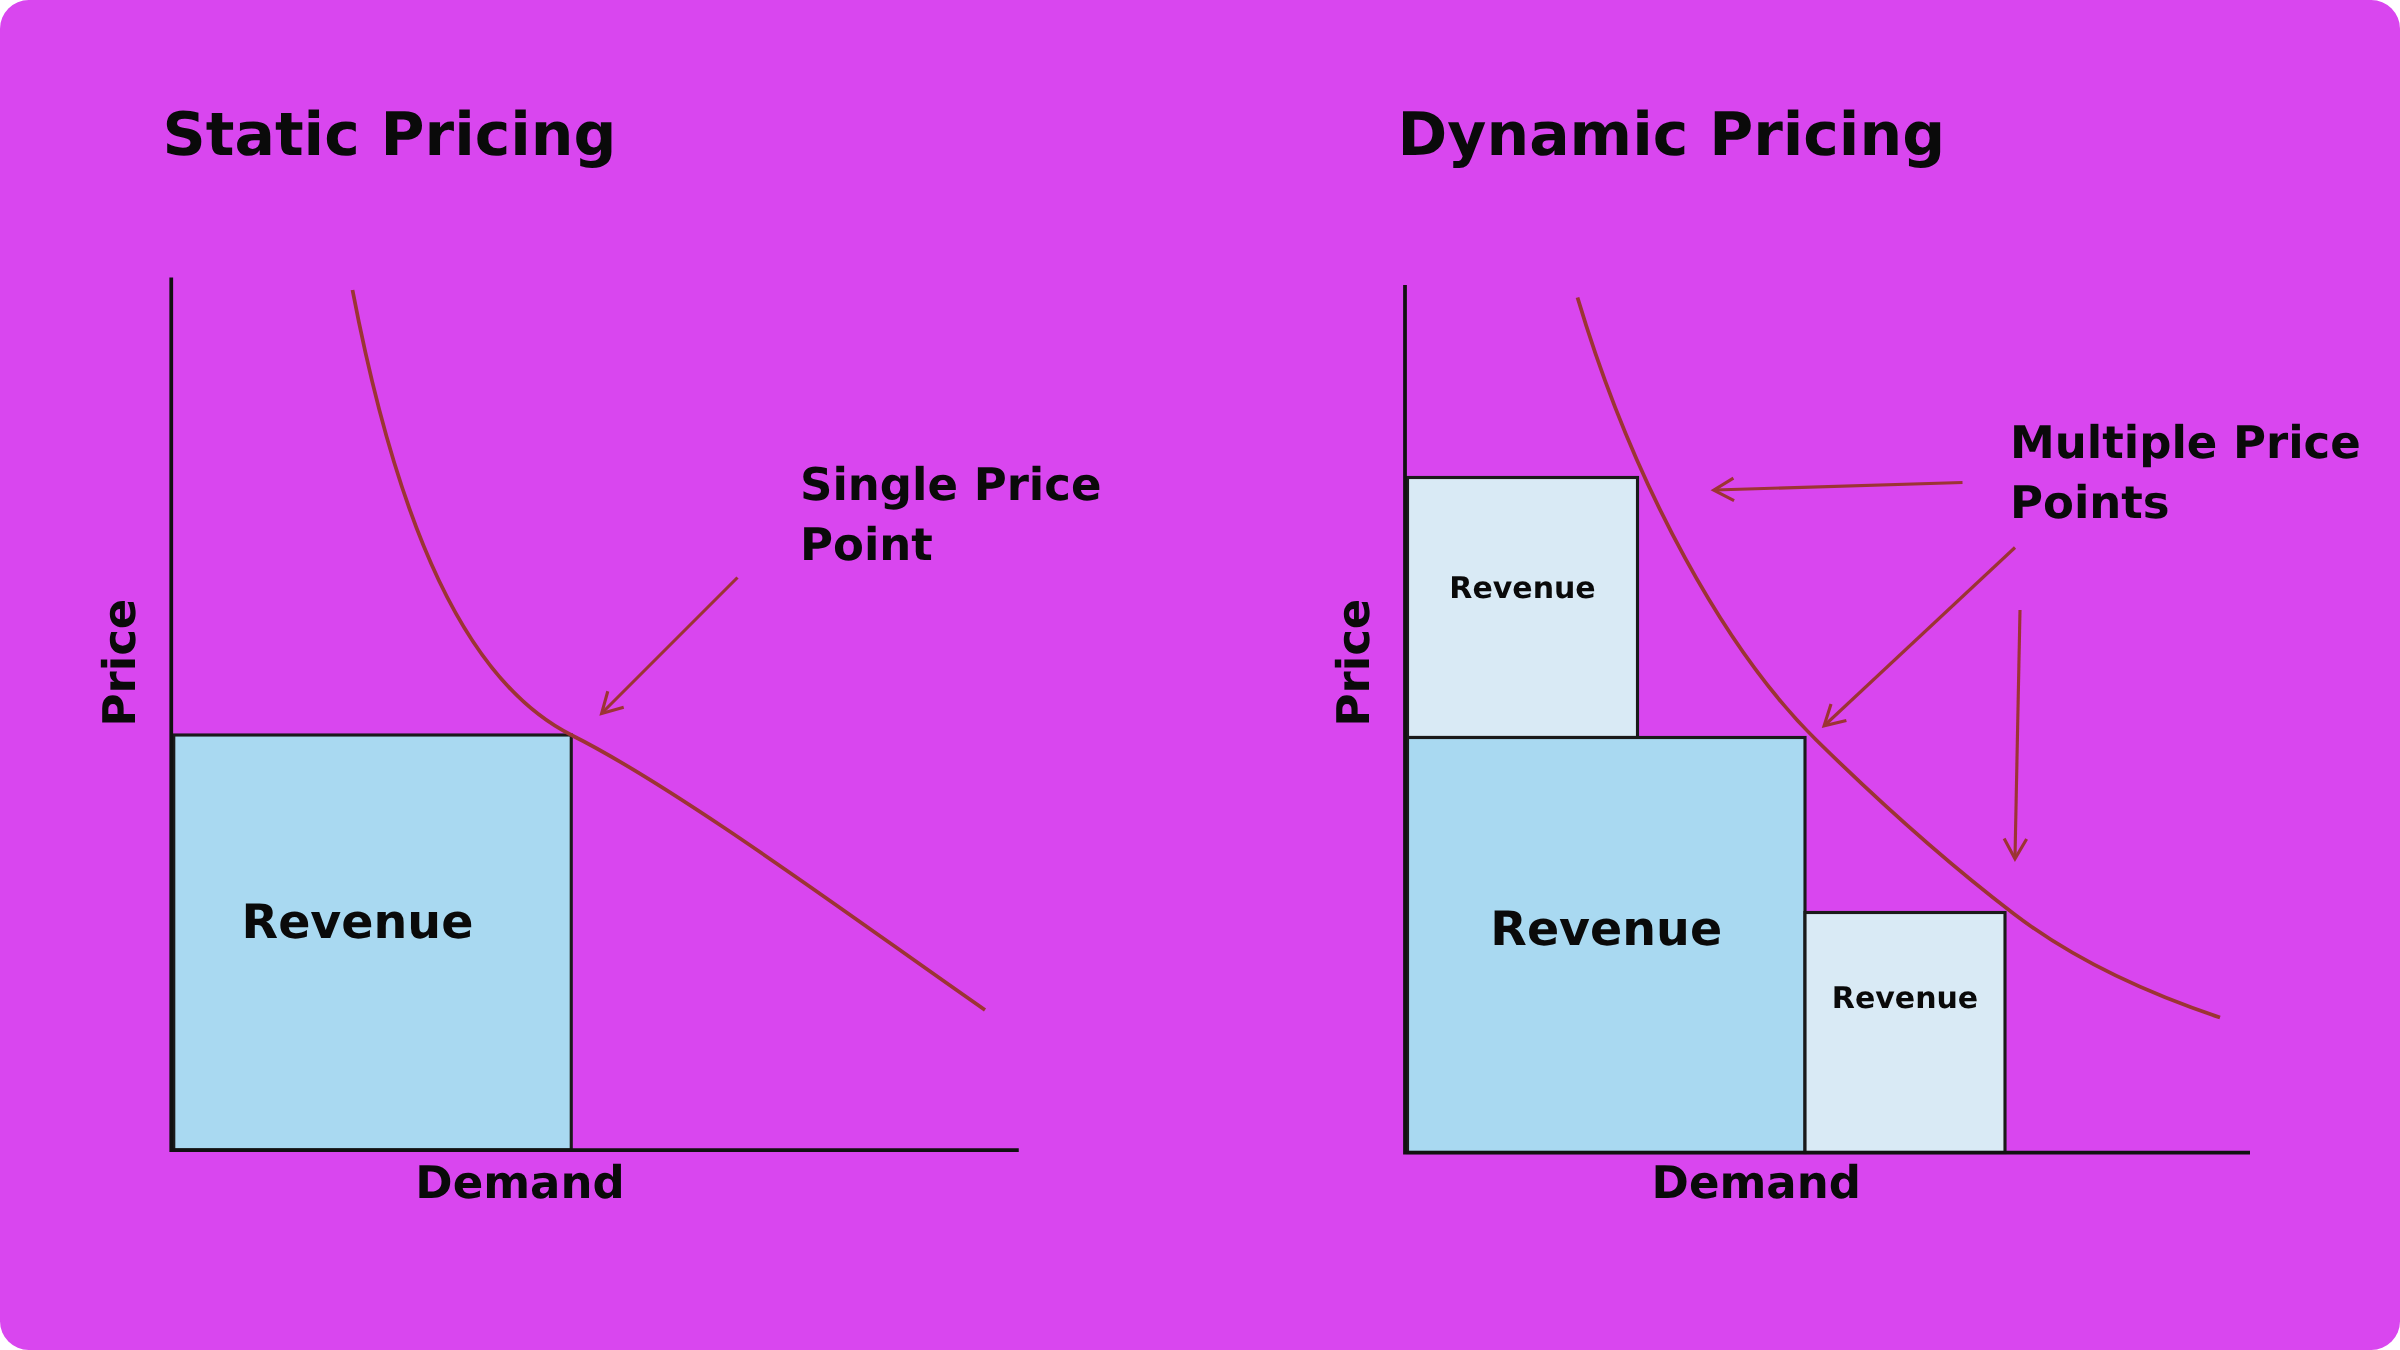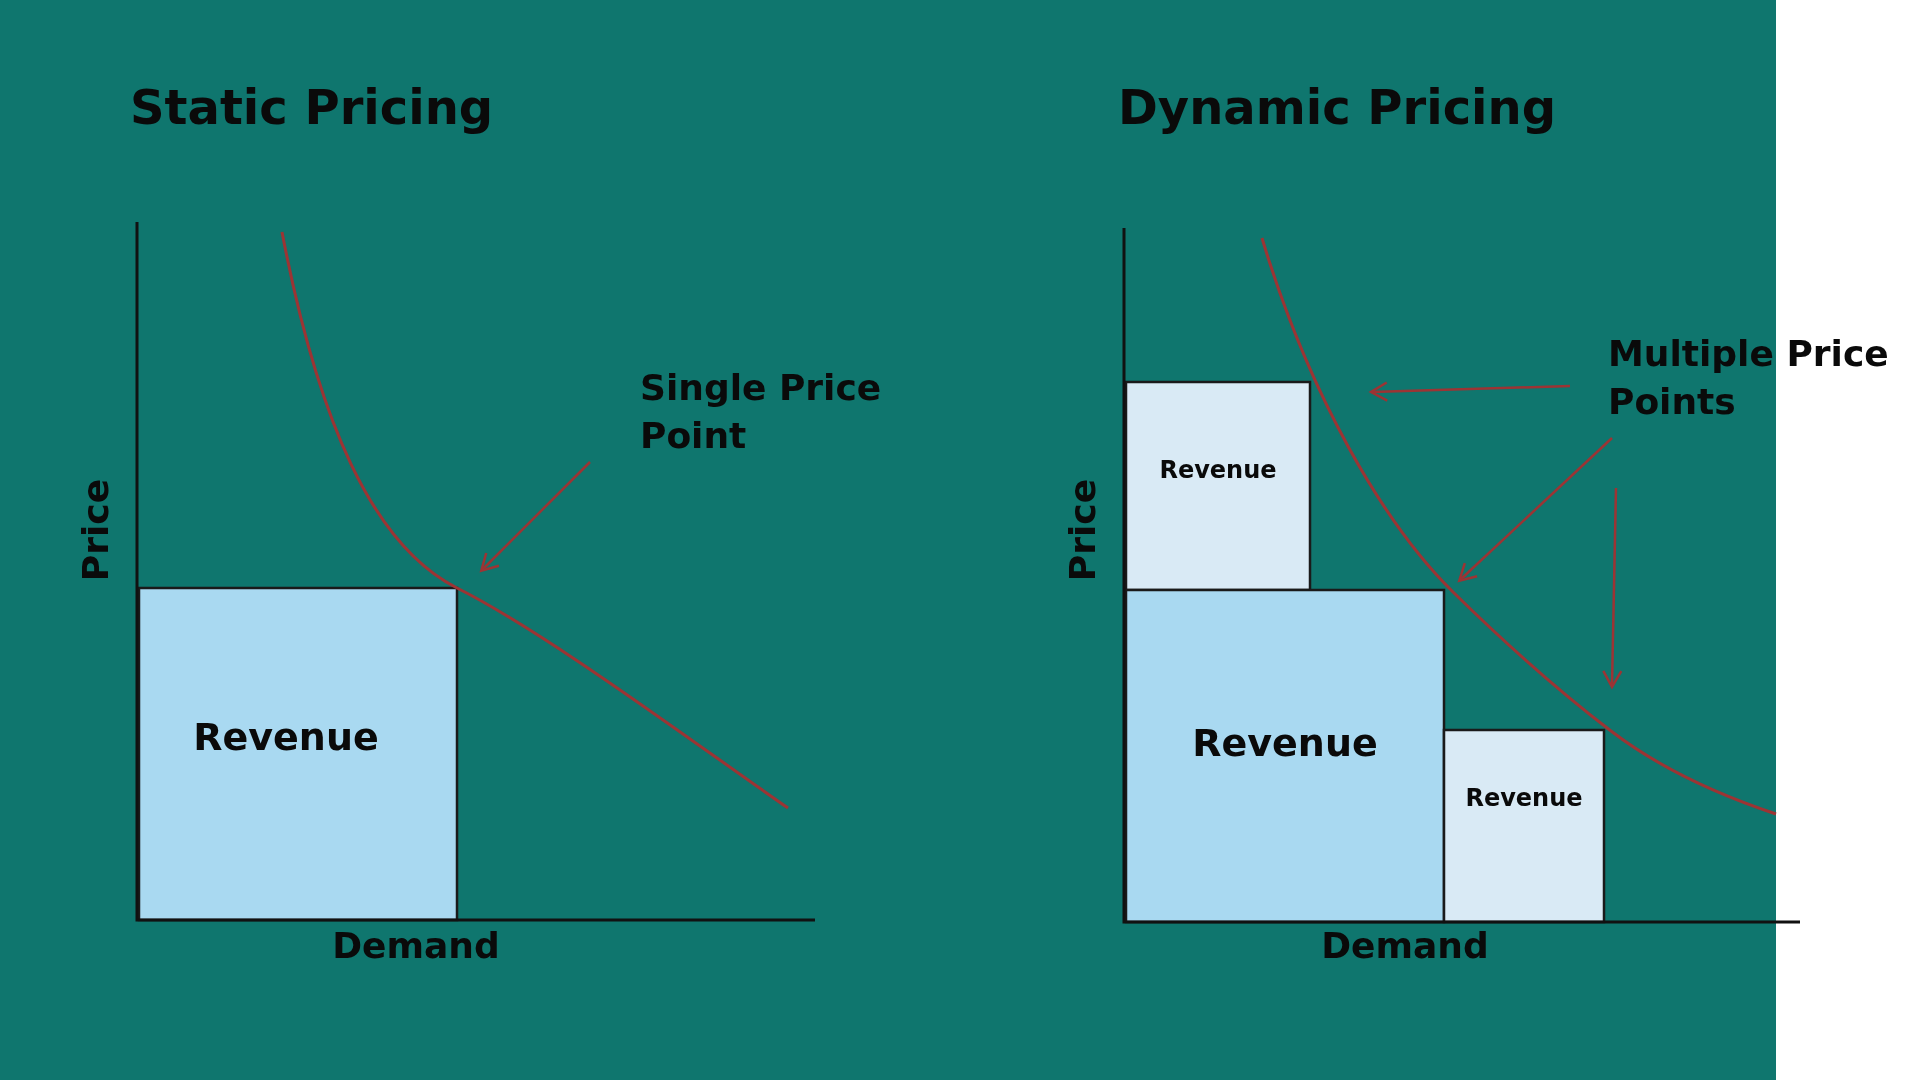--- a/index.html
+++ b/index.html
@@ -8,23 +8,24 @@
     background: #ffffff;
   }
   body {
     width: 1920px;
     height: 1080px;
     overflow: hidden;
     font-family: "DejaVu Sans", sans-serif;
   }
   .diagram-wrap {
     position: relative;
-    width: 1776px;
+    width: 1920px;
     height: 1080px;
-    background: #0f766e;
+    background: #d946ef;
+    border-radius: 23px;
   }
   svg text {
     fill: #0a0a0a;
     font-family: "DejaVu Sans", sans-serif;
   }
   .chart-title {
     font-size: 48px;
     font-weight: bold;
   }
   .axis-label {

